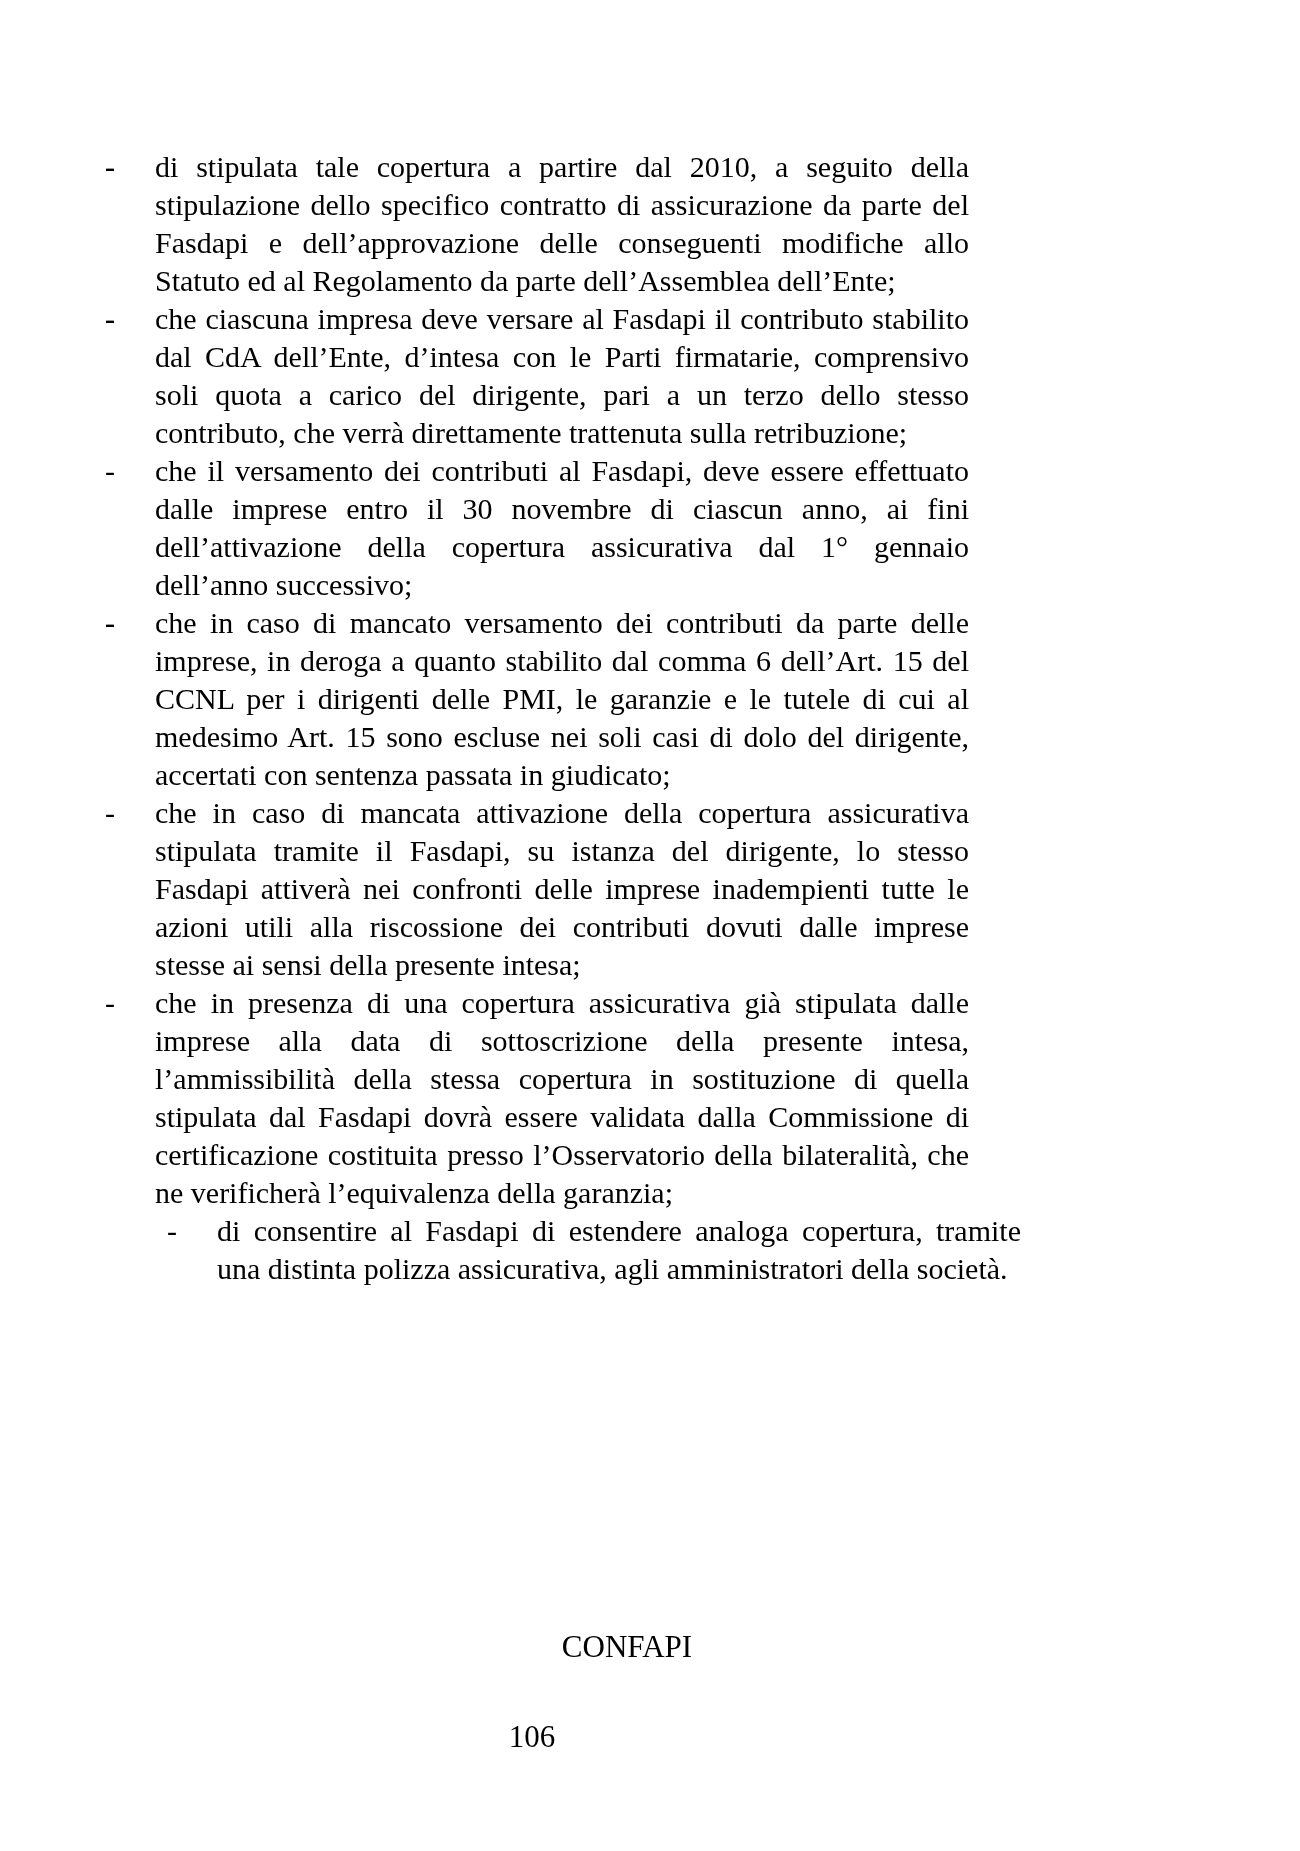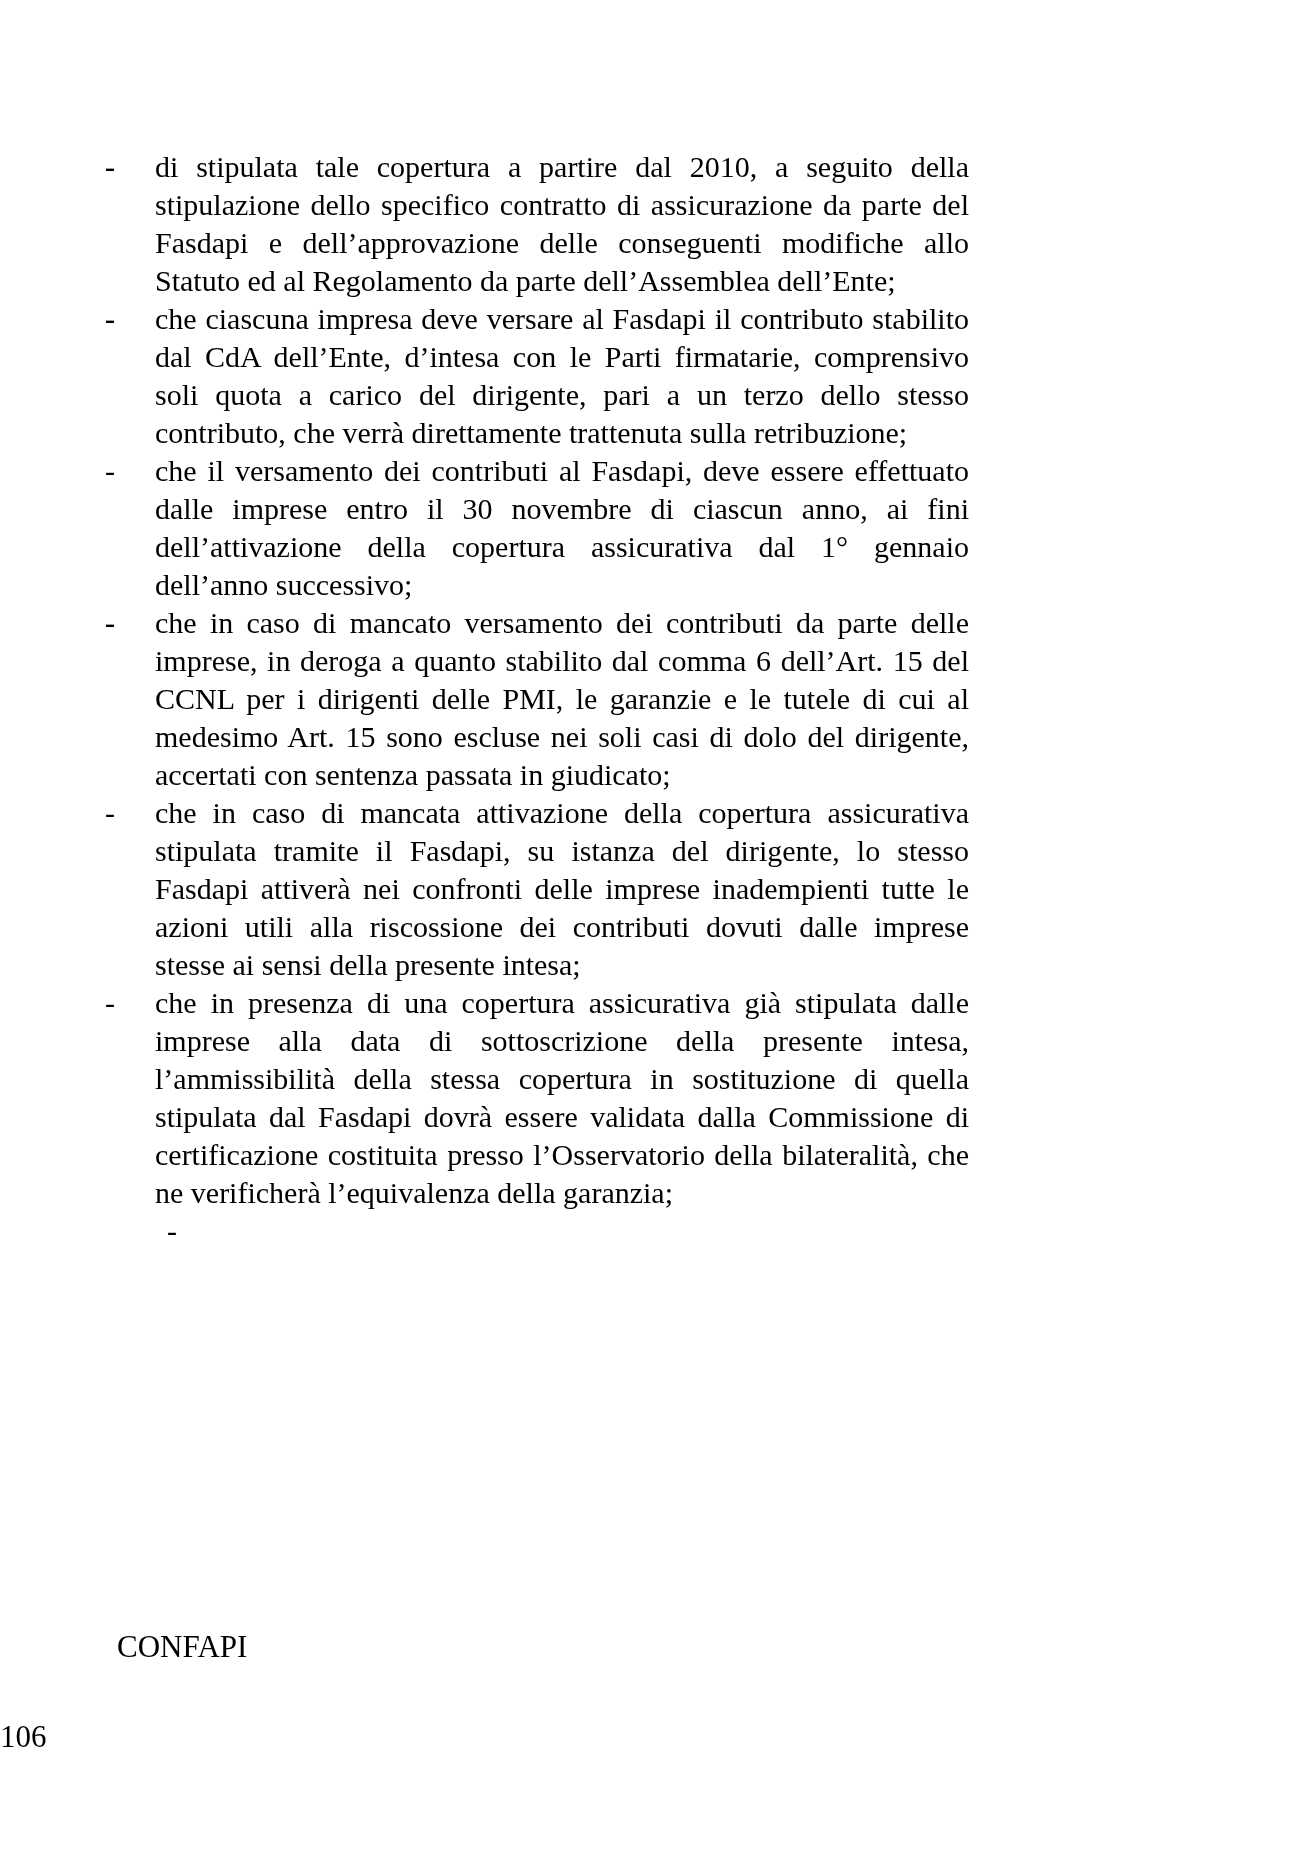--- a/index.html
+++ b/index.html
@@ -45,29 +45,30 @@
   }
   .footer {
     position: absolute;
     top: 1628px;
     left: 0;
     width: 1300px;
     box-sizing: border-box;
     padding-left: 117px;
     padding-right: 163px;
     display: flex;
-    justify-content: flex-start;
+    justify-content: center;
     font-size: 31px;
     line-height: 38px;
   }
   .page-number {
     position: absolute;
     top: 1718px;
     left: 0;
     width: 1064px;
+    text-align: center;
     font-size: 31px;
     line-height: 38px;
   }
 </style>
 </head>
 <body>
 
 <div class="page">
 
   <ul class="bullet-list">
@@ -99,20 +100,21 @@
     <li>
       <span class="marker">-</span>
       <span class="text">che in caso di mancata attivazione della copertura assicurativa stipulata tramite il Fasdapi, su istanza del dirigente, lo stesso Fasdapi attiverà nei confronti delle imprese inadempienti tutte le azioni utili alla riscossione dei contributi dovuti dalle imprese stesse ai sensi della presente intesa;</span>
     </li>
     <li>
       <span class="marker">-</span>
       <span class="text">che in presenza di una copertura assicurativa già stipulata dalle imprese alla data di sottoscrizione della presente intesa, l’ammissibilità della stessa copertura in sostituzione di quella stipulata dal Fasdapi dovrà essere validata dalla Commissione di certificazione costituita presso l’Osservatorio della bilateralità, che ne verificherà l’equivalenza della garanzia;</span>
     </li>
     <li class="nested">
       <span class="marker">-</span>
+      <span class="text">di consentire al Fasdapi di estendere analoga copertura, tramite una distinta polizza assicurativa, agli amministratori della società.</span>
     </li>
   </ul>
 
   <div class="footer">
     <span>CONFAPI</span>
   </div>
 
   <div class="page-number">106</div>
 
 </div>

